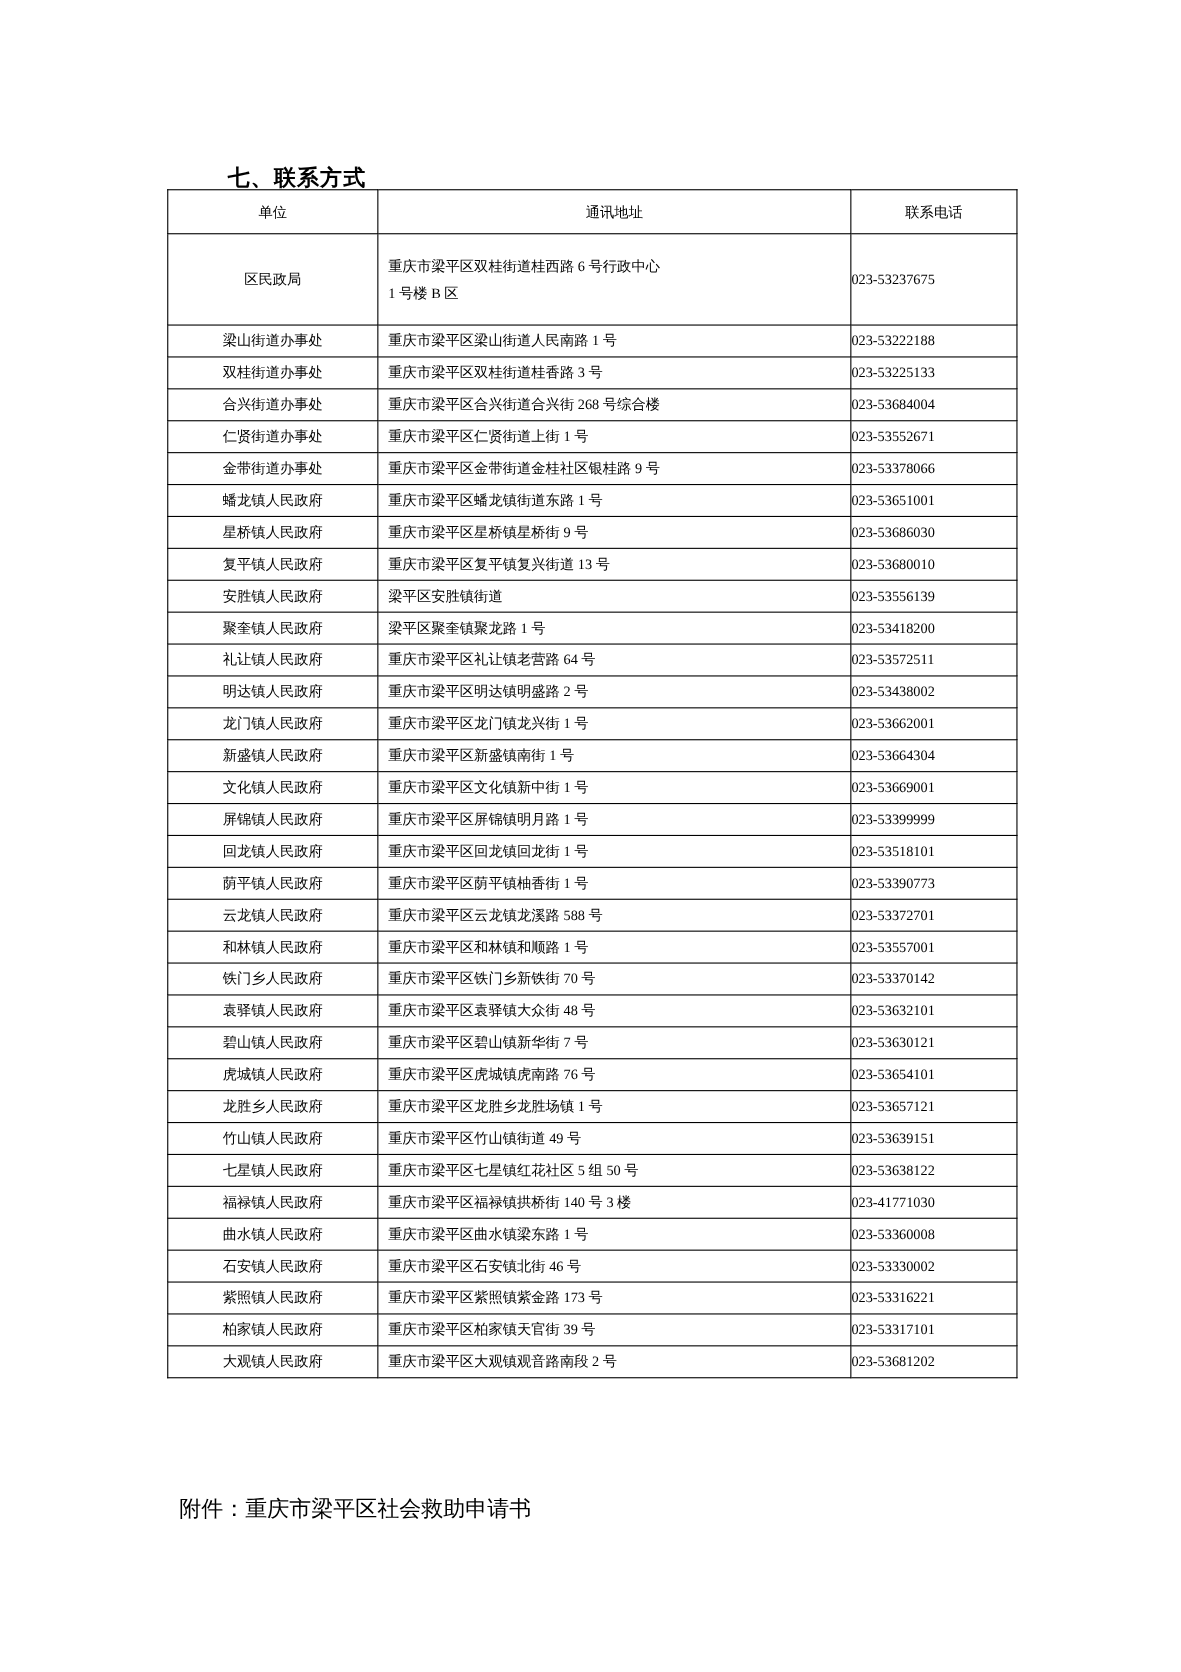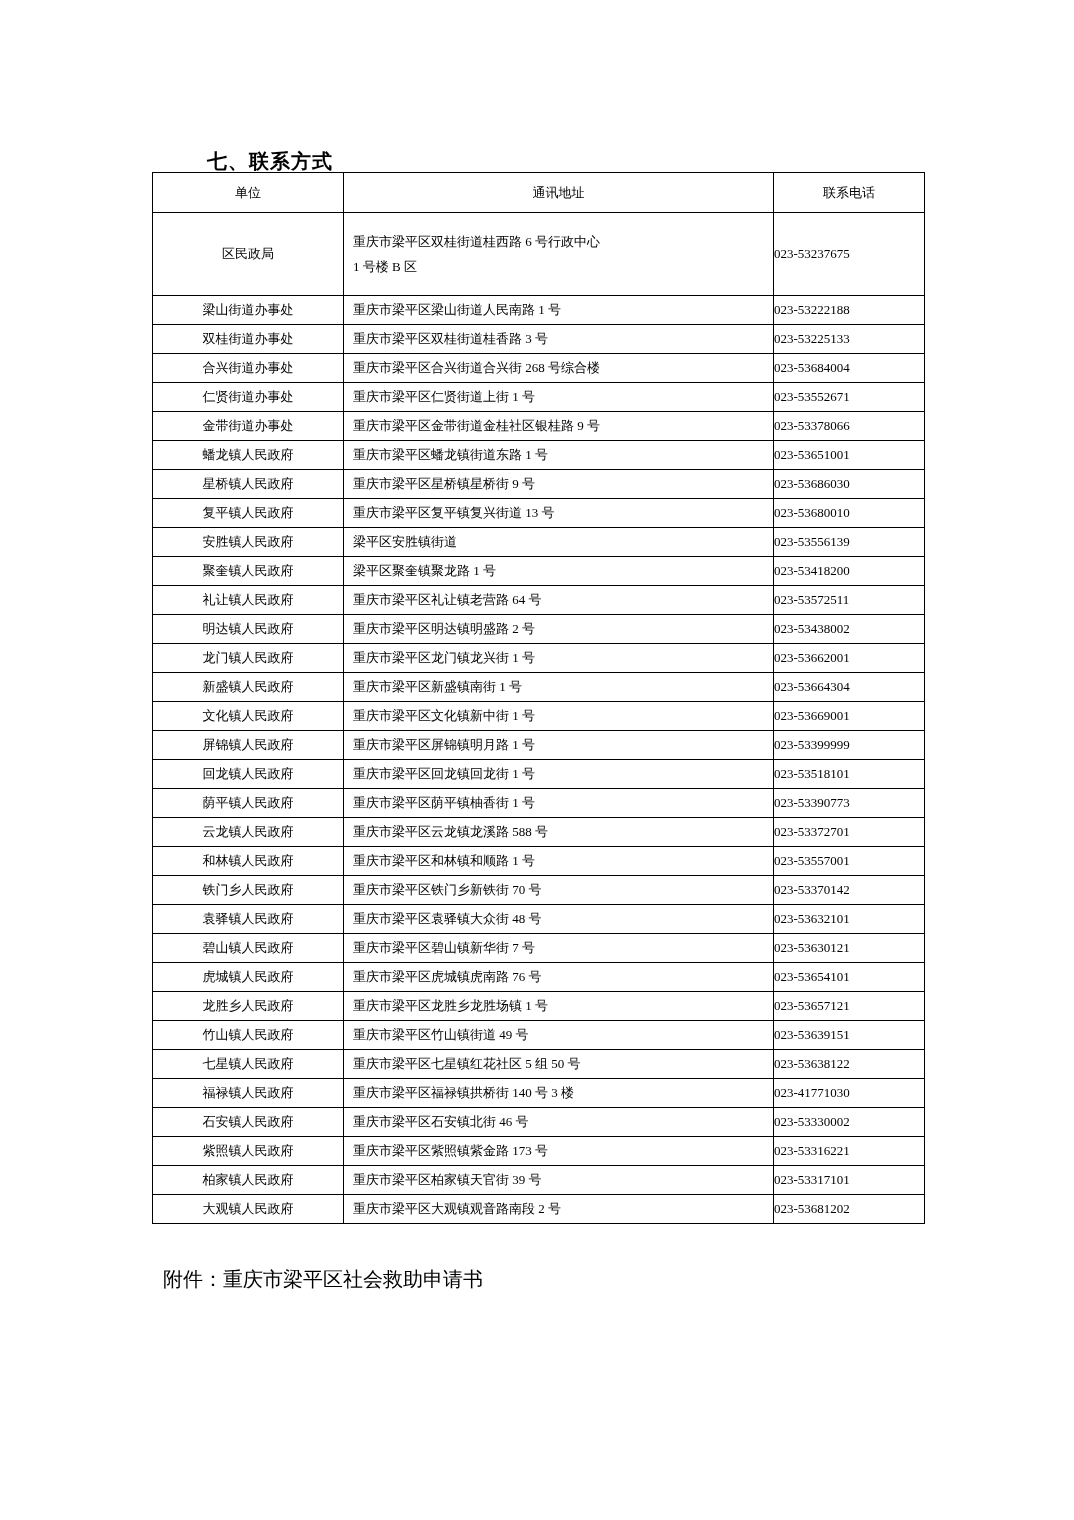--- a/index.html
+++ b/index.html
@@ -53,21 +53,21 @@
     padding-left: 9px;
     padding-right: 20px;
     white-space: pre-line;
   }
   table.contact-table td:nth-child(3) { text-align: left; }
   table.contact-table tr.tall td { height: 83px; }
   table.contact-table tr.tall td:nth-child(2) { line-height: 1.95; }
   .attachment-note {
     position: absolute;
     left: 163px;
-    top: 1266px;
+    top: 1358px;
     font-size: 20px;
     white-space: nowrap;
   }
 </style>
 </head>
 <body>
 
 <div class="doc-title">七、联系方式</div>
 
 <table class="contact-table">
@@ -224,20 +224,25 @@
         <td>七星镇人民政府</td>
         <td>重庆市梁平区七星镇红花社区 5 组 50 号</td>
         <td>023-53638122</td>
       </tr>
       <tr>
         <td>福禄镇人民政府</td>
         <td>重庆市梁平区福禄镇拱桥街 140 号 3 楼</td>
         <td>023-41771030</td>
       </tr>
       <tr>
+        <td>曲水镇人民政府</td>
+        <td>重庆市梁平区曲水镇梁东路 1 号</td>
+        <td>023-53360008</td>
+      </tr>
+      <tr>
         <td>石安镇人民政府</td>
         <td>重庆市梁平区石安镇北街 46 号</td>
         <td>023-53330002</td>
       </tr>
       <tr>
         <td>紫照镇人民政府</td>
         <td>重庆市梁平区紫照镇紫金路 173 号</td>
         <td>023-53316221</td>
       </tr>
       <tr>

